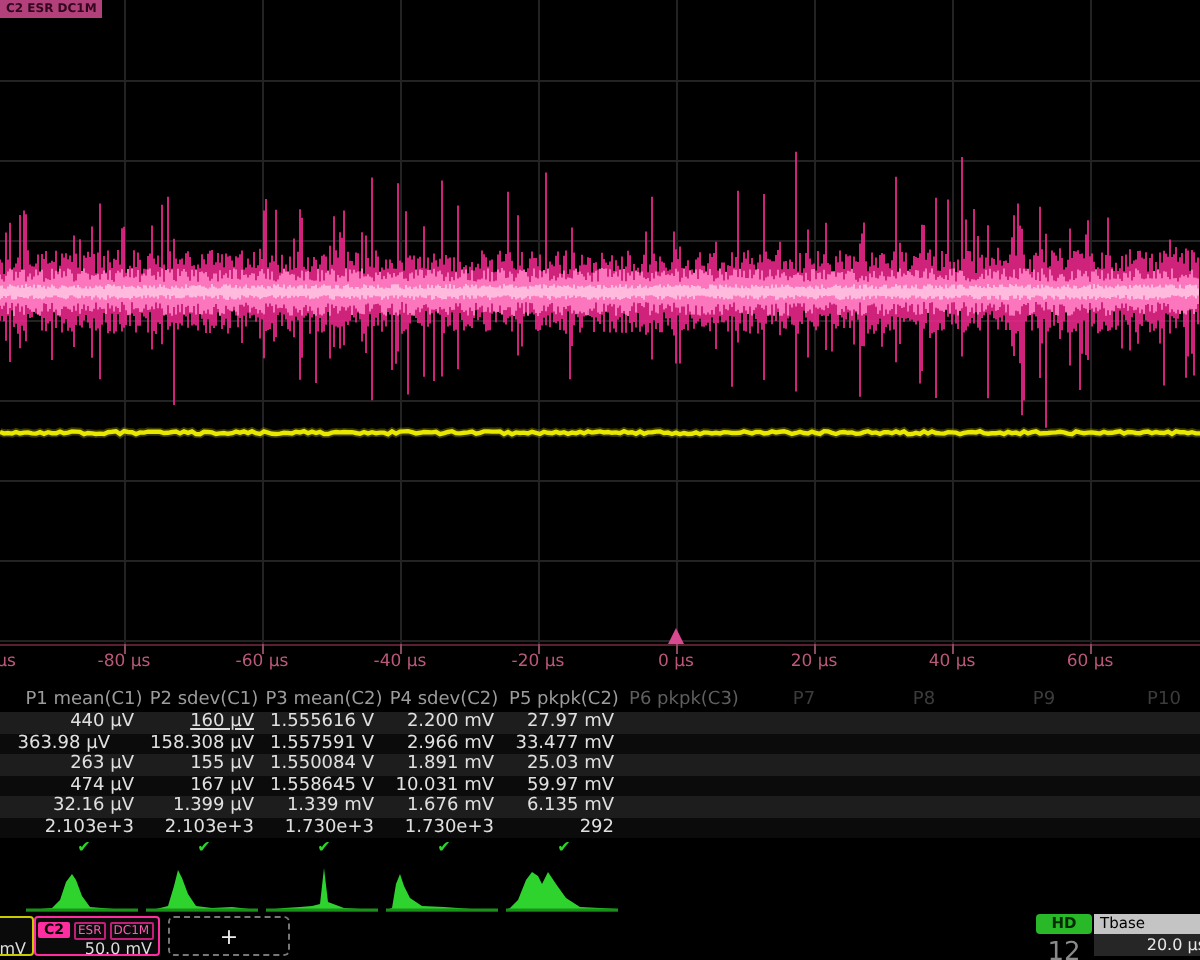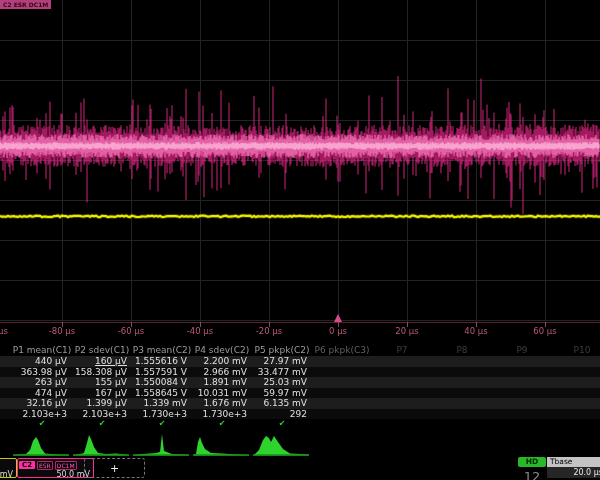--- a/index.html
+++ b/index.html
@@ -91,21 +91,21 @@
         <div class="tcell hcell h-off" style="left: 552px;">P10</div>
       </div>
       <div class="trow tval-row row-a">
         <div class="tcell vcell" style="left: 12px;">440 µV</div>
         <div class="tcell vcell" style="left: 72px; text-decoration: underline;">160 µV</div>
         <div class="tcell vcell" style="left: 132px;">1.555616 V</div>
         <div class="tcell vcell" style="left: 192px;">2.200 mV</div>
         <div class="tcell vcell" style="left: 252px;">27.97 mV</div>
       </div>
       <div class="trow tval-row row-b">
-        <div class="tcell vcell" style="left: 12px;">363.98 µV</div>
+        <div class="tcell vcell" style="left: 0;">363.98 µV</div>
         <div class="tcell vcell" style="left: 72px;">158.308 µV</div>
         <div class="tcell vcell" style="left: 132px;">1.557591 V</div>
         <div class="tcell vcell" style="left: 192px;">2.966 mV</div>
         <div class="tcell vcell" style="left: 252px;">33.477 mV</div>
       </div>
       <div class="trow tval-row row-a">
         <div class="tcell vcell" style="left: 12px;">263 µV</div>
         <div class="tcell vcell" style="left: 72px;">155 µV</div>
         <div class="tcell vcell" style="left: 132px;">1.550084 V</div>
         <div class="tcell vcell" style="left: 192px;">1.891 mV</div>
@@ -167,21 +167,21 @@
   <div id="bottom-bar">
 
     <div class="desc-box" style="left:-45px;width:62px;border:1px solid #caca00;">
       <div class="desc-row">
         
         
       </div>
       <div class="desc-val">10.0 mV</div>
     </div>
 
-    <div class="desc-box" style="left:17px;width:77px;border:1px solid #ff2da0;">
+    <div class="desc-box" style="left:17px;width:63px;border:1px solid #ff2da0;">
       <div class="desc-row">
         <span class="chan-tab" style="background:#ff2da0;">C2</span>
         <span class="chan-badge" style="color:#ff5cb5;border-color:#c21d79;">ESR</span>
         <span class="chan-badge" style="color:#ff5cb5;border-color:#c21d79;">DC1M</span>
       </div>
       <div class="desc-val">50.0 mV</div>
     </div>
 
     <div id="add-box">+</div>
 

